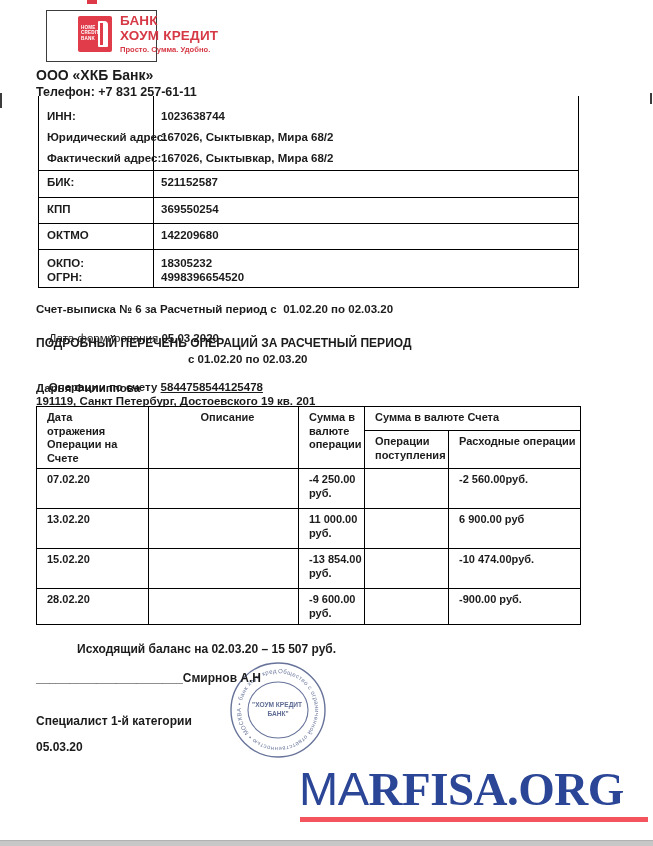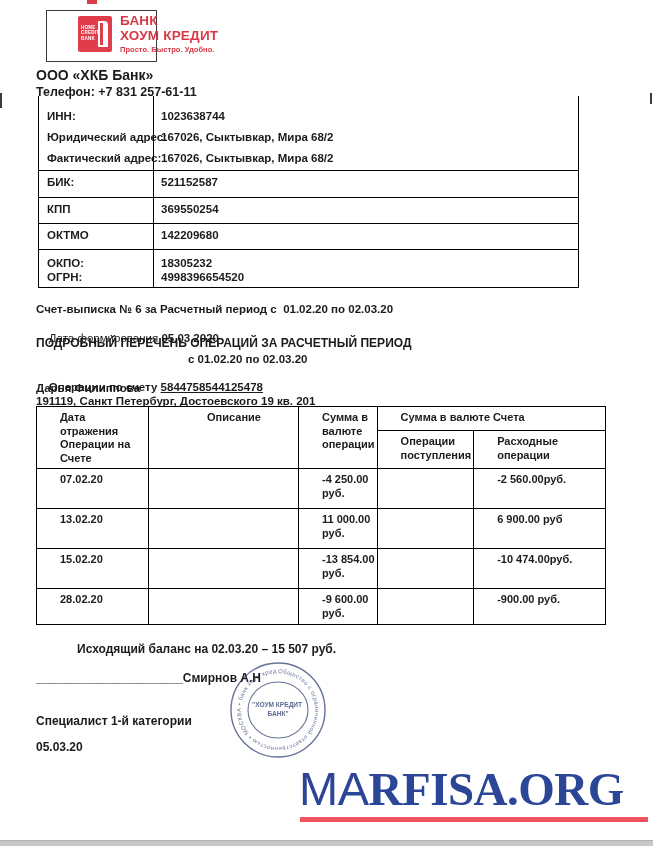--- a/index.html
+++ b/index.html
@@ -49,21 +49,21 @@
   .st-line { left: 36px; font-size: 11.5px; font-weight: bold; white-space: pre-wrap; }
   .st-reg { font-weight: normal; }
   .st-big { font-size: 12px; }
   .acct-num { text-decoration: underline; }
 
   
   .tx { left: 36px; top: 406px; border-collapse: collapse; table-layout: fixed; }
   .tx th, .tx td {
     border: 1px solid #000; vertical-align: top; text-align: left;
     font-size: 11px; font-weight: bold; line-height: 13.5px;
-    padding: 4px 2px 2px 23px; white-space: pre-line; overflow: hidden;
+    padding: 4px 2px 2px 10px; white-space: pre-line; overflow: hidden;
   }
   .tx th.center { text-align: center; }
   .tx .hrow1 th { height: 24px; }
   .tx .hrow2 th { height: 38px; }
   .tx .drow td { height: 40px; }
   .tx .drow-last td { height: 36px; }
 
   
   .balance { left: 36px; top: 642px; font-size: 12px; font-weight: bold; margin-left: 41px; }
   .signature { left: 36px; top: 671px; font-size: 12px; font-weight: bold; z-index: 3; }
@@ -88,21 +88,21 @@
   <div class="abs logo-fragment"></div>
   <div class="abs logo-box"></div>
   <div class="abs logo-square">
     <div class="logo-square-text">HOME
 CREDIT
 BANK</div>
     <div class="logo-door"></div>
   </div>
   <div class="abs logo-wordmark">БАНК
 ХОУМ КРЕДИТ</div>
-  <div class="abs logo-tagline">Просто. Быстро. Удобно.</div>
+  <div class="abs logo-tagline">Просто. Сумма. Удобно.</div>
 
   <div class="abs bank-name">ООО «ХКБ Банк»</div>
   <div class="abs bank-phone">Телефон: +7 831 257-61-11</div>
 
   <div class="abs tick tick-left"></div>
   <div class="abs tick tick-right"></div>
 
   <div class="abs details">
     <div class="vline"></div>
     <div class="hline" style="top:74px"></div>

